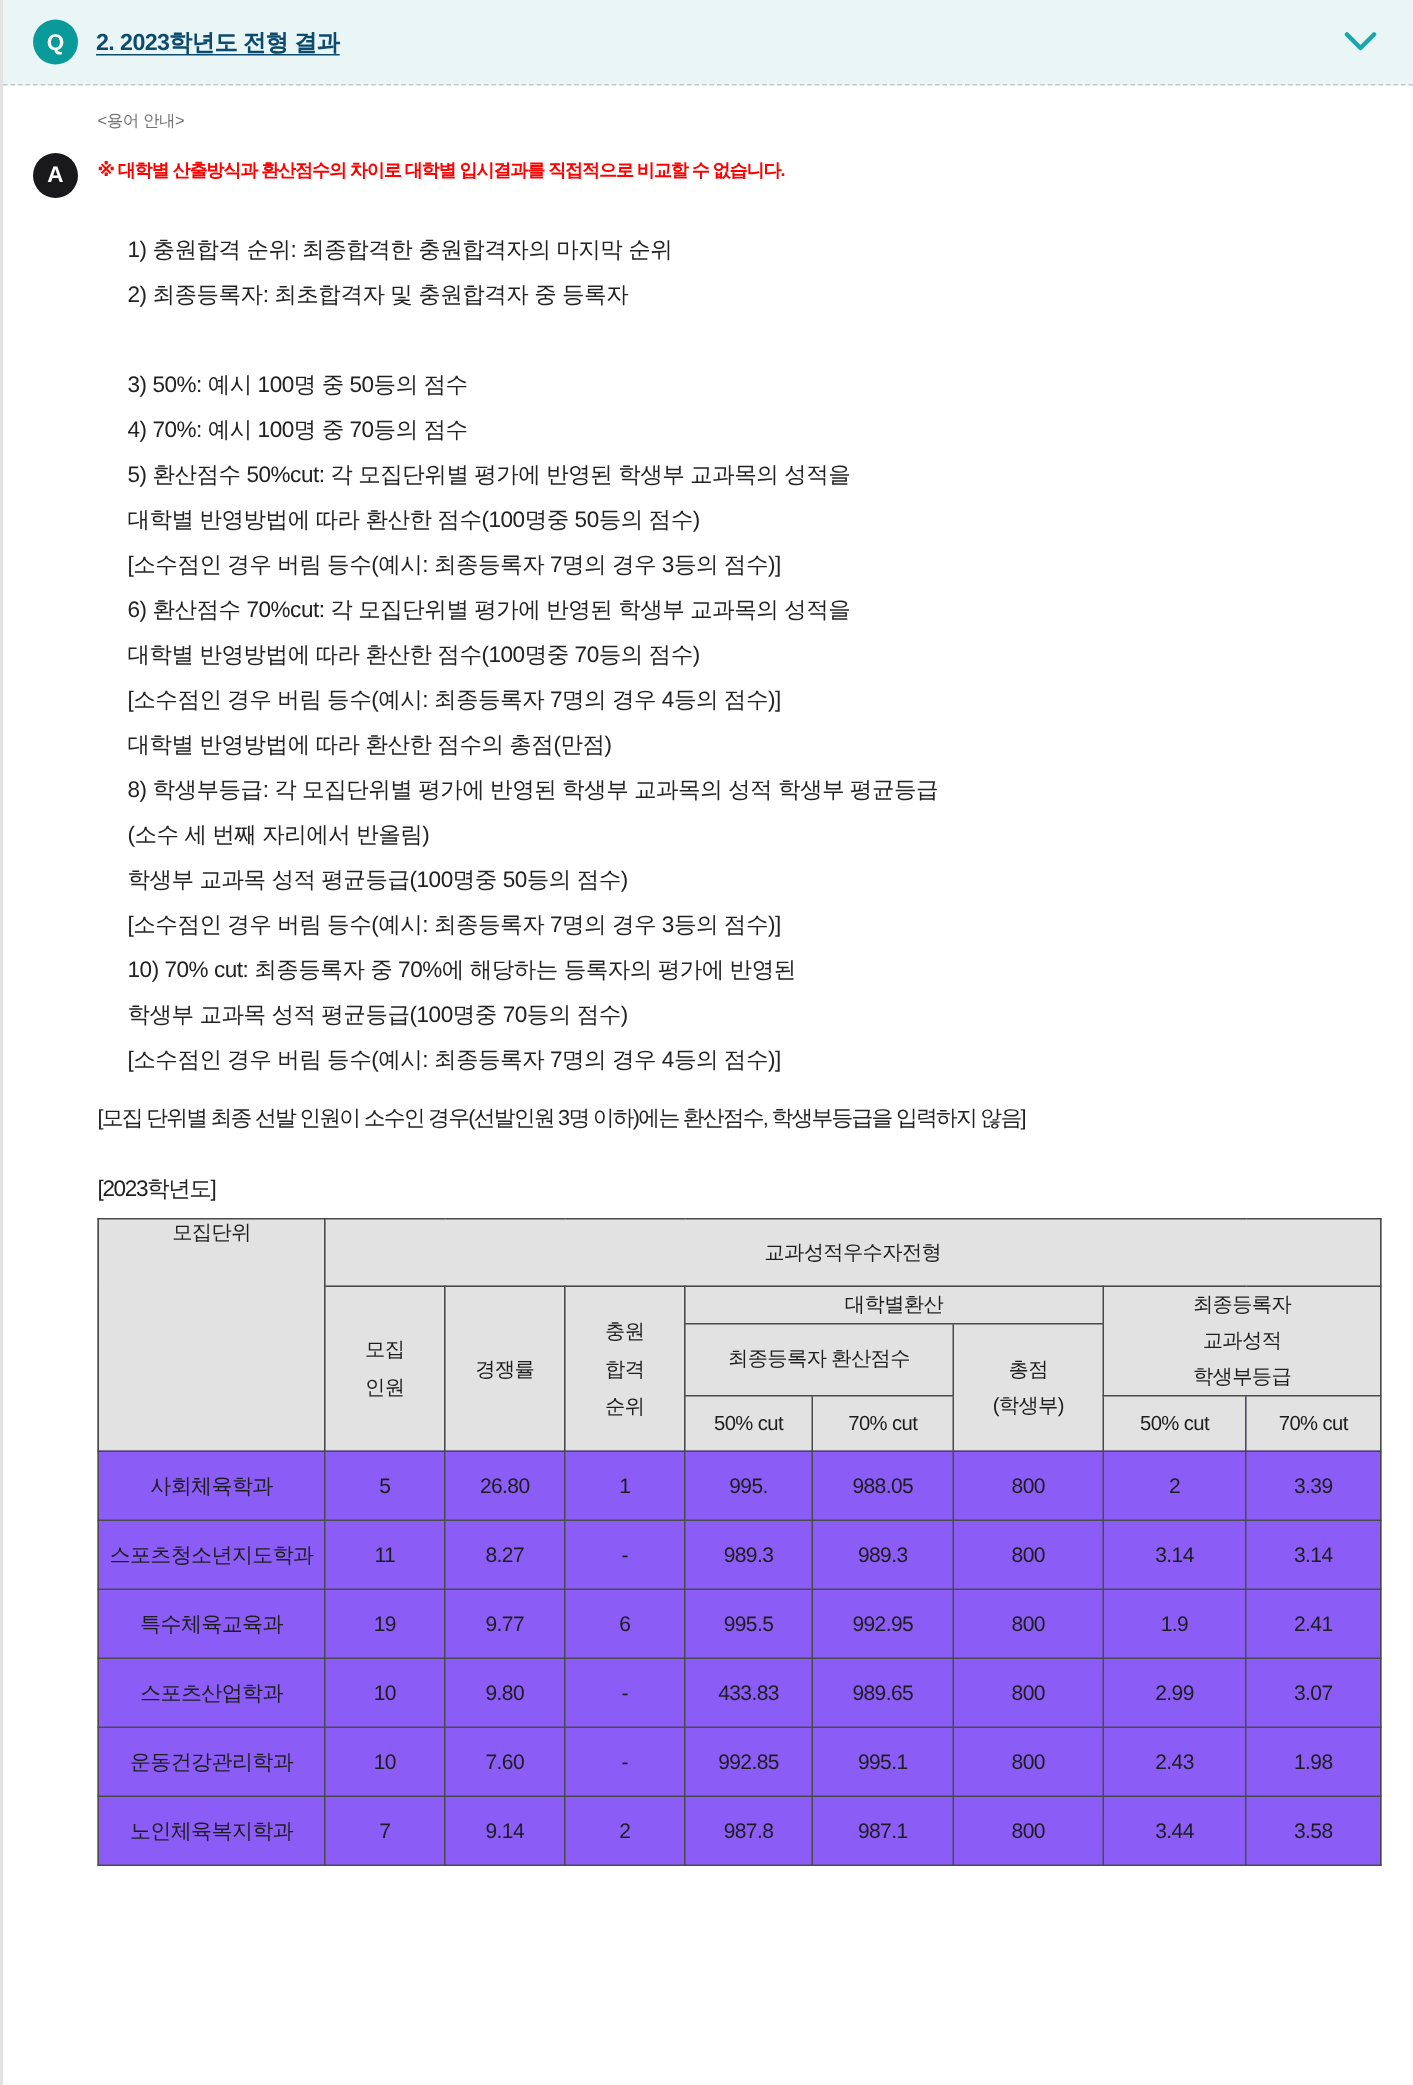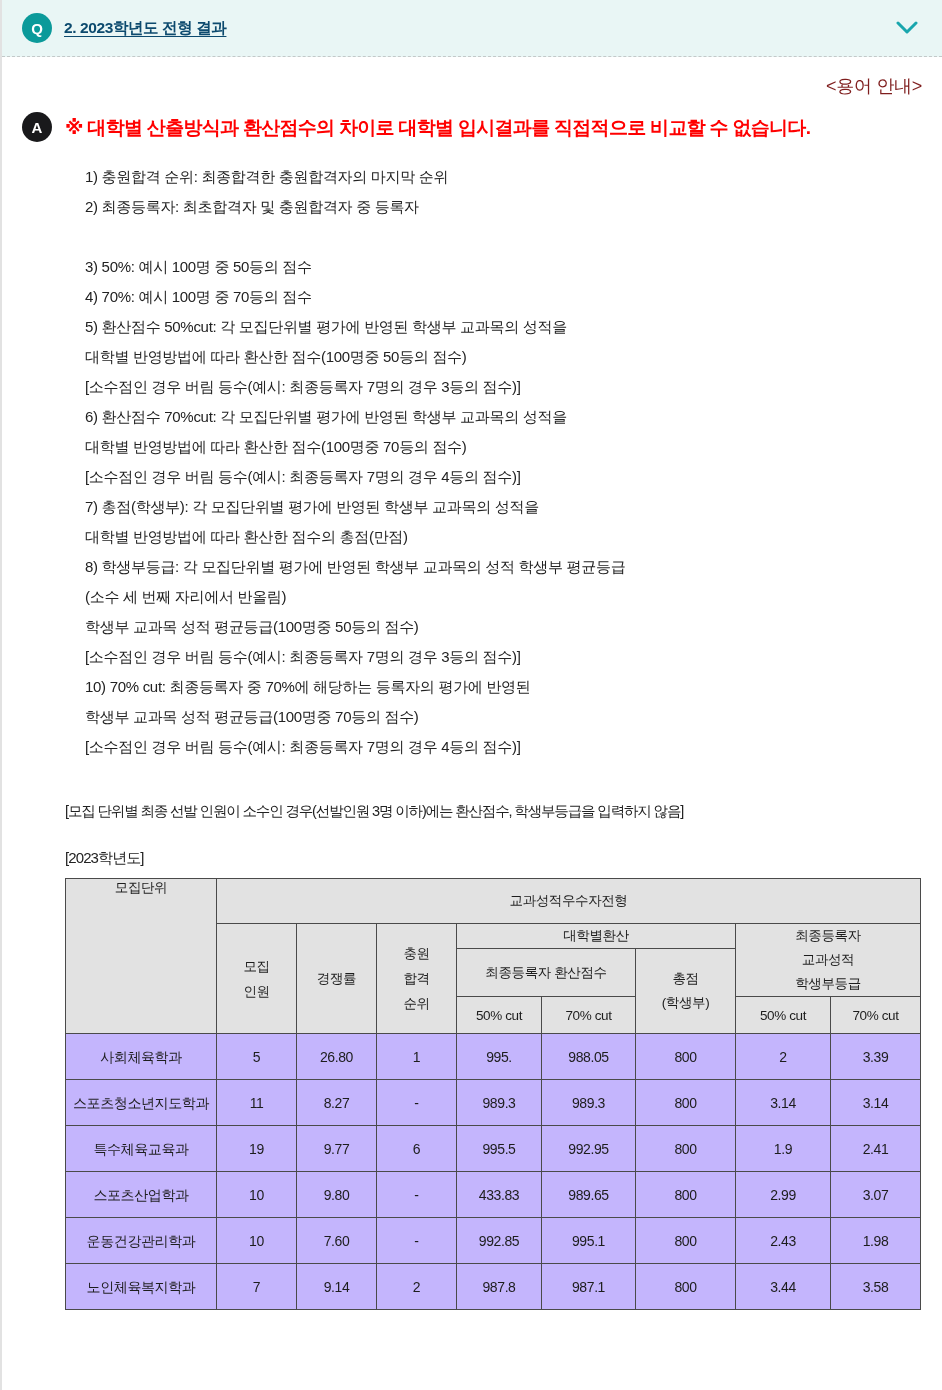--- a/index.html
+++ b/index.html
@@ -74,34 +74,33 @@
     justify-content: center;
   }
 
   
   .qa-body {
     position: relative;
     padding: 16px 20px 0 20px;
   }
   .terms-label {
     margin-left: 43px;
-    font-size: 18px;
-    color: #7f1d1d;
+    font-size: 11px;
+    color: #737373;
     letter-spacing: -0.3px;
     line-height: 1.5;
-    text-align: right;
   }
   .warn-row {
     display: flex;
     align-items: flex-start;
     margin-top: 12px;
   }
   .warn-text {
     margin-left: 13px;
-    font-size: 19px;
+    font-size: 12px;
     font-weight: bold;
     color: #ff0000;
     letter-spacing: -0.7px;
     line-height: 1.35;
     padding-top: 3px;
   }
 
   .para-block {
     margin-left: 43px;
     margin-top: 20px;
@@ -109,21 +108,21 @@
     line-height: 30px;
     letter-spacing: -0.3px;
     color: #222222;
   }
   .para-block.tight { margin-top: 0; }
   .para-line { white-space: nowrap; margin-left: 20px; }
   .spacer-line { height: 30px; }
 
   .note-line {
     margin-left: 43px;
-    margin-top: 40px;
+    margin-top: 14px;
     font-size: 14.5px;
     letter-spacing: -1.15px;
     color: #222222;
     white-space: nowrap;
   }
 
   .year-label {
     margin-left: 43px;
     margin-top: 28px;
     font-size: 15px;
@@ -135,21 +134,21 @@
   
   .table-wrap {
     margin-left: 43px;
     margin-top: 10px;
     width: 855px;
   }
   table.result {
     border-collapse: collapse;
     width: 855px;
     table-layout: fixed;
-    background: #c4b5fd;
+    background: #8b5cf6;
   }
   table.result th,
   table.result td {
     border: 1px solid #4a4a4a;
     font-size: 13.5px;
     font-weight: normal;
     color: #1d1d1d;
     text-align: center;
     letter-spacing: -0.4px;
     padding: 0 2px;
@@ -226,21 +225,20 @@
 
     <div class="para-block tight">
       <div class="para-line">3) 50%: 예시 100명 중 50등의 점수</div>
       <div class="para-line">4) 70%: 예시 100명 중 70등의 점수</div>
       <div class="para-line">5) 환산점수 50%cut: 각 모집단위별 평가에 반영된 학생부 교과목의 성적을</div>
       <div class="para-line">대학별 반영방법에 따라 환산한 점수(100명중 50등의 점수)</div>
       <div class="para-line">[소수점인 경우 버림 등수(예시: 최종등록자 7명의 경우 3등의 점수)]</div>
       <div class="para-line">6) 환산점수 70%cut: 각 모집단위별 평가에 반영된 학생부 교과목의 성적을</div>
       <div class="para-line">대학별 반영방법에 따라 환산한 점수(100명중 70등의 점수)</div>
       <div class="para-line">[소수점인 경우 버림 등수(예시: 최종등록자 7명의 경우 4등의 점수)]</div>
-      <div class="para-line">7) 총점(학생부): 각 모집단위별 평가에 반영된 학생부 교과목의 성적을</div>
       <div class="para-line">대학별 반영방법에 따라 환산한 점수의 총점(만점)</div>
       <div class="para-line">8) 학생부등급: 각 모집단위별 평가에 반영된 학생부 교과목의 성적 학생부 평균등급</div>
       <div class="para-line">(소수 세 번째 자리에서 반올림)</div>
       <div class="para-line">학생부 교과목 성적 평균등급(100명중 50등의 점수)</div>
       <div class="para-line">[소수점인 경우 버림 등수(예시: 최종등록자 7명의 경우 3등의 점수)]</div>
       <div class="para-line">10) 70% cut: 최종등록자 중 70%에 해당하는 등록자의 평가에 반영된</div>
       <div class="para-line">학생부 교과목 성적 평균등급(100명중 70등의 점수)</div>
       <div class="para-line">[소수점인 경우 버림 등수(예시: 최종등록자 7명의 경우 4등의 점수)]</div>
     </div>
 

